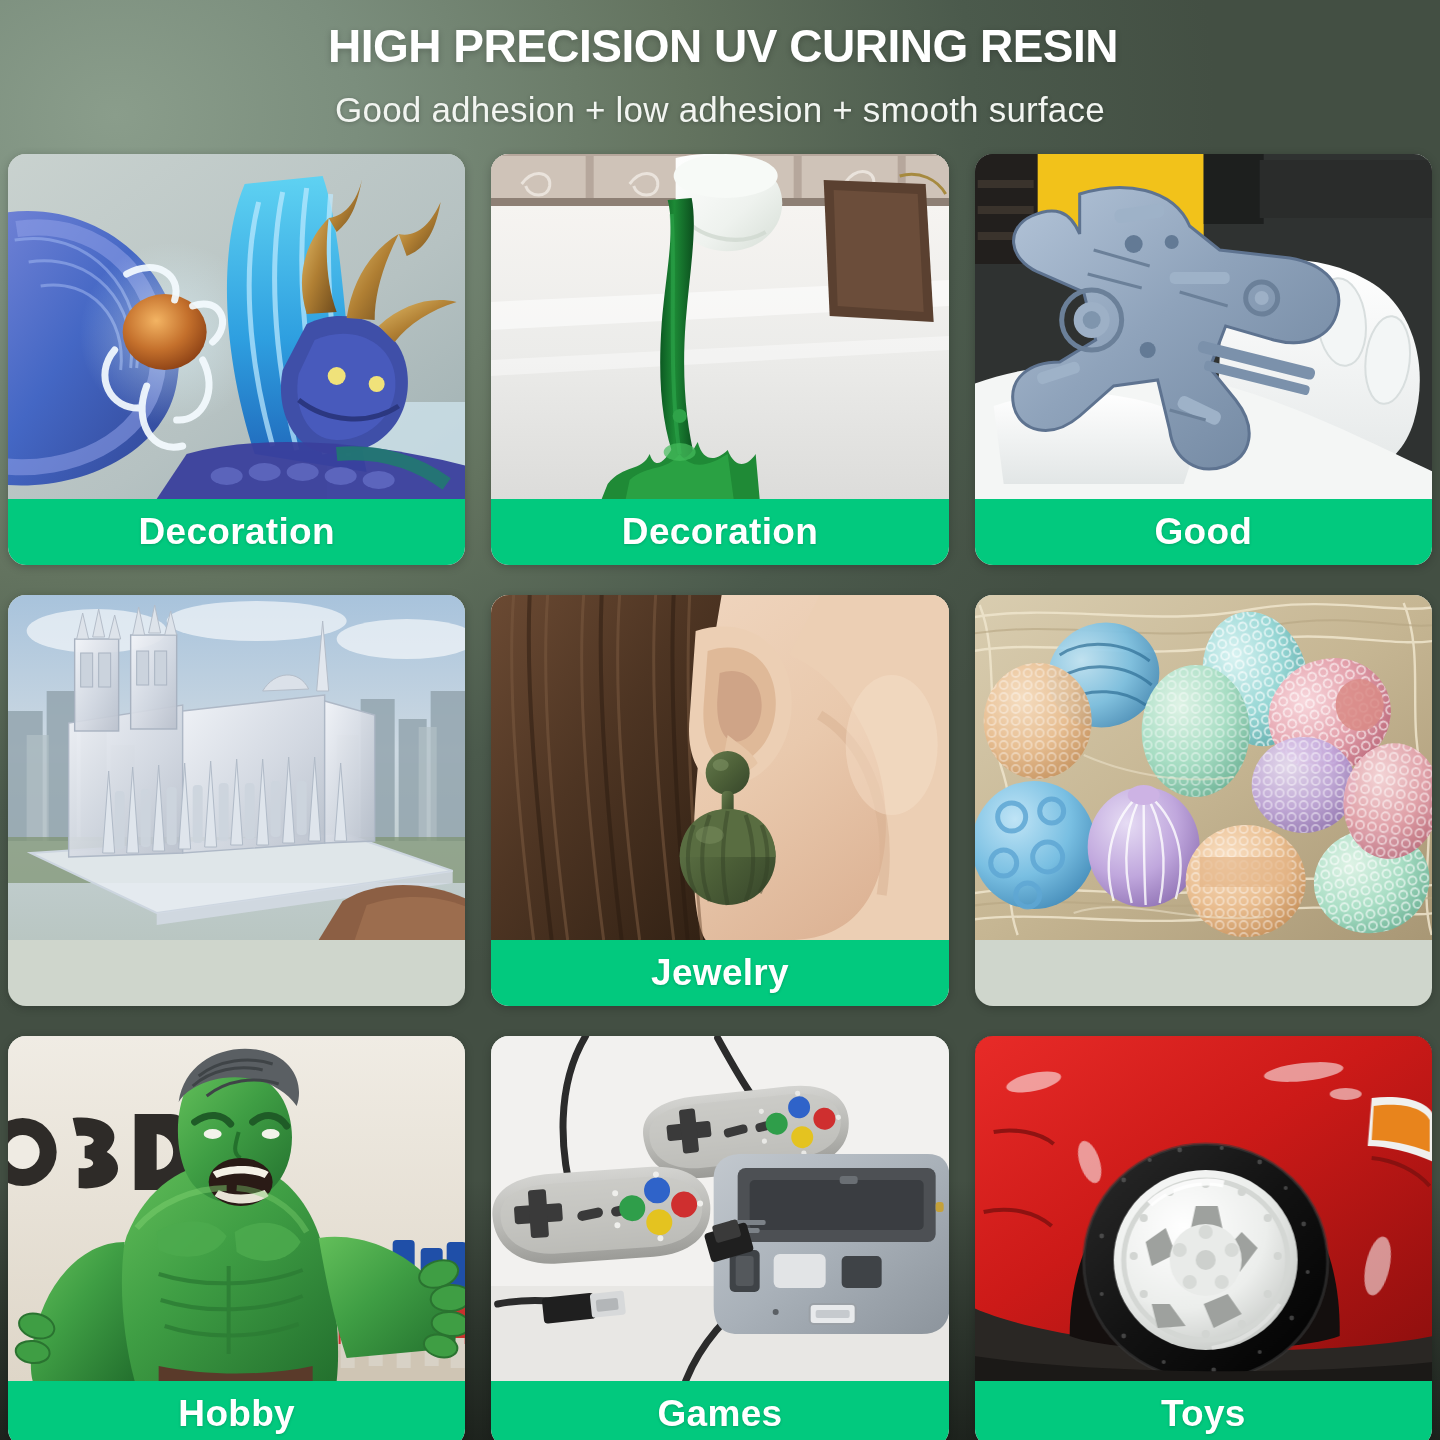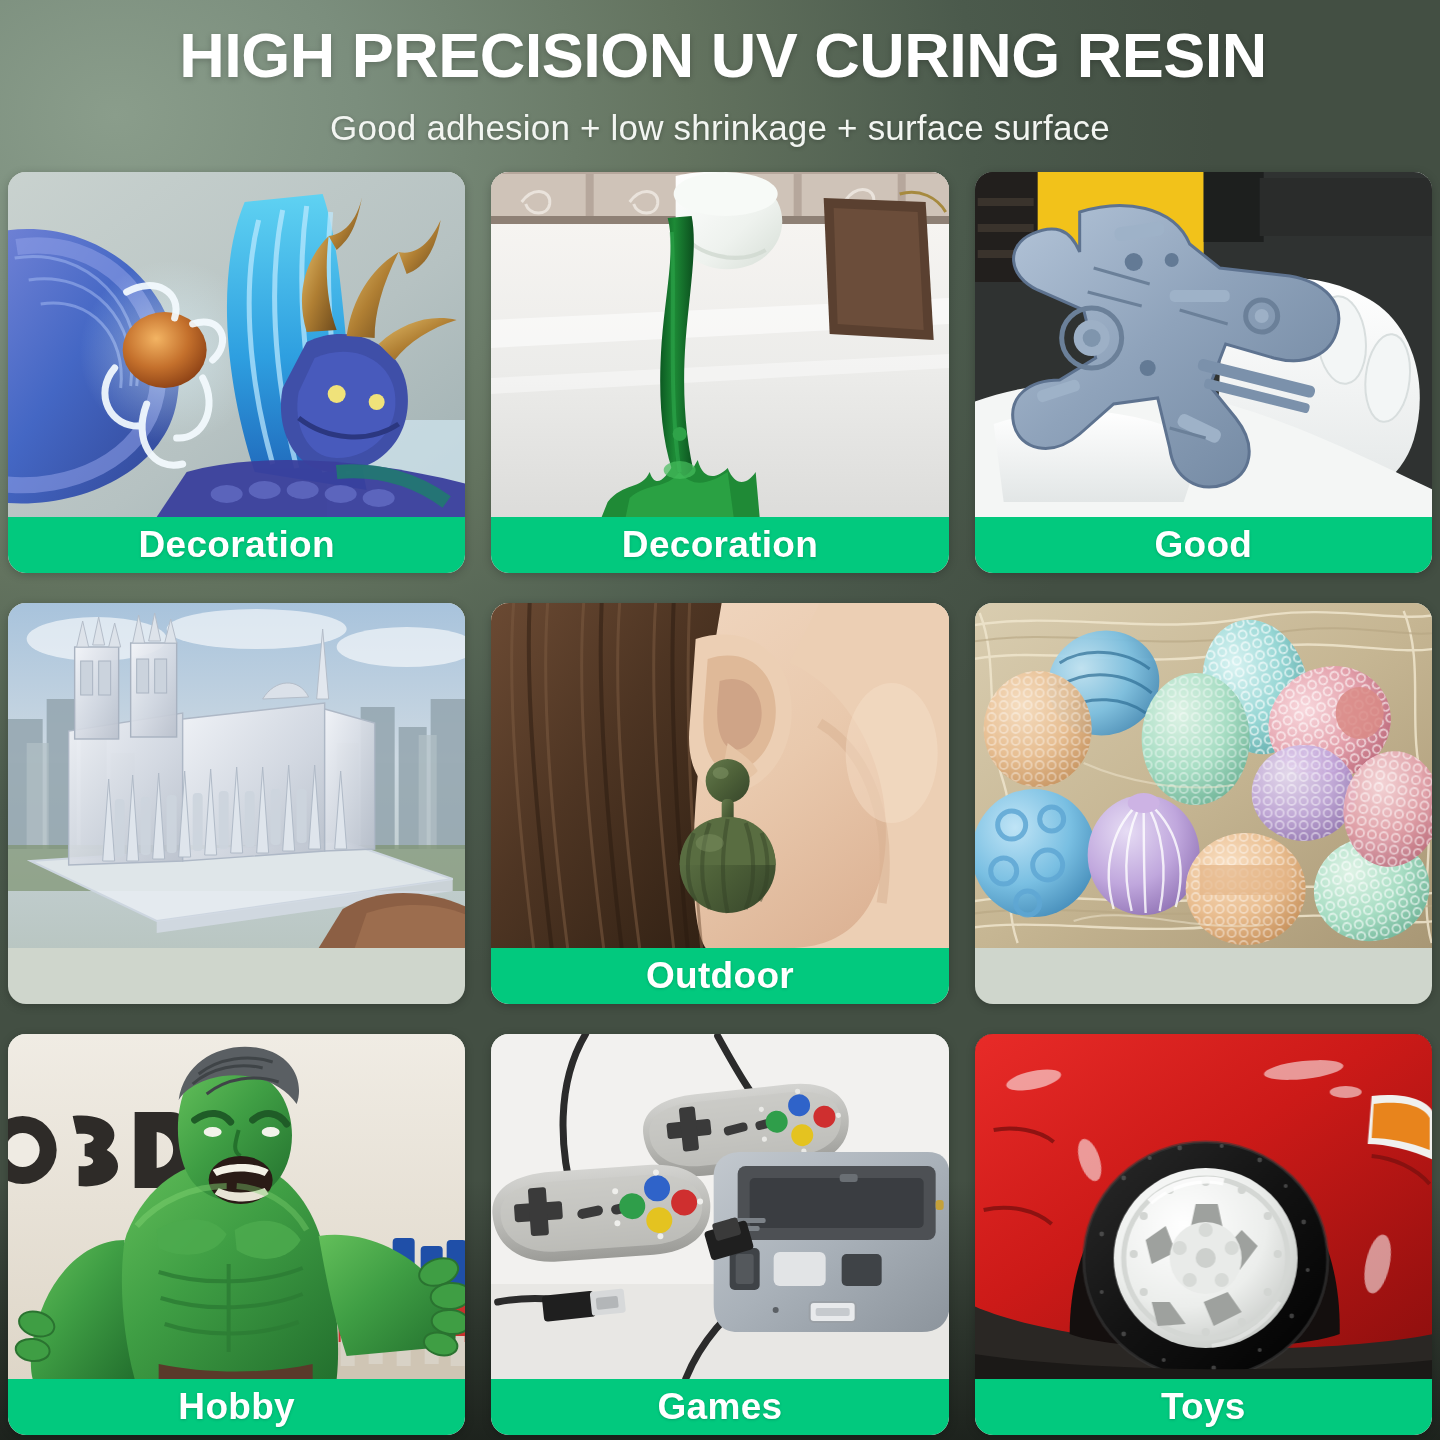--- a/index.html
+++ b/index.html
@@ -23,21 +23,21 @@
   #page::after {
     content:"";
     position:absolute; left:0; right:0; bottom:0; height:260px;
     background:linear-gradient(to bottom, rgba(26,31,26,0) 0%, rgba(26,31,26,.55) 55%, rgba(26,31,26,.92) 100%);
     pointer-events:none; z-index:0;
   }
 
   
   #header { position:relative; z-index:2; padding-top:22px; text-align:center; }
   #title {
-    font-size:63px; font-weight:900; color:#ffffff;
+    font-size:46px; font-weight:900; color:#ffffff;
     letter-spacing:-0.5px; line-height:1.05;
     font-stretch:condensed;
     transform:scaleX(1.0);
     text-shadow:0 2px 6px rgba(0,0,0,.22);
     white-space:nowrap;
     padding-left:6px;
   }
   #subtitle {
     margin-top:20px;
     font-size:35px; font-weight:400; color:#f2f5f1;
@@ -64,42 +64,42 @@
   }
   .photo {
     position:relative;
     height:345px;
     overflow:hidden;
     background:#b9c3bb;
   }
   .photo > svg { display:block; width:100%; height:100%; }
 
   .label {
-    height:56px;
+    height:66px;
     background:#02c97e;
     display:flex; align-items:center; justify-content:center;
     border-bottom-left-radius:18px;
     border-bottom-right-radius:18px;
   }
   .label span {
     color:#ffffff;
     font-size:37px;
     font-weight:800;
     letter-spacing:.3px;
     text-shadow:0 1px 3px rgba(0,0,0,.18);
   }
 </style>
 </head>
 <body>
 
 <div id="page">
 
   <div id="header">
     <div id="title">HIGH PRECISION UV CURING RESIN</div>
-    <div id="subtitle">Good adhesion + low shrinkage + surface surface</div>
+    <div id="subtitle">Good adhesion + low adhesion + smooth surface</div>
   </div>
 
   <div id="grid">
 
     <div class="card">
       <div class="photo">
         <svg viewBox="0 0 460 345" preserveAspectRatio="xMidYMid slice">
           <defs>
             <linearGradient id="dBg" x1="0" y1="0" x2="1" y2="1">
               <stop offset="0%" stop-color="#c9d2cf"></stop>
@@ -481,21 +481,21 @@
             <path d="M238 216 C 232 248 232 282 238 310"></path>
             <path d="M256 220 C 266 248 266 282 256 306"></path>
             <path d="M272 230 C 280 252 280 280 270 298"></path>
           </g>
           <ellipse cx="220" cy="240" rx="14" ry="9" fill="#8a9d6c" opacity=".35"></ellipse>
 
           <ellipse cx="402" cy="150" rx="46" ry="70" fill="#f6e0c9" opacity=".45"></ellipse>
         </svg>
       </div>
       <div class="label">
-        <span>Outdoor</span>
+        <span>Jewelry</span>
       </div>
     </div>
 
     <div class="card">
       <div class="photo">
         <svg viewBox="0 0 460 345" preserveAspectRatio="xMidYMid slice">
           <defs>
             <linearGradient id="oStraw" x1="0" y1="0" x2="1" y2="1">
               <stop offset="0%" stop-color="#d9cdb0"></stop>
                 <stop offset="50%" stop-color="#c6b693"></stop>

